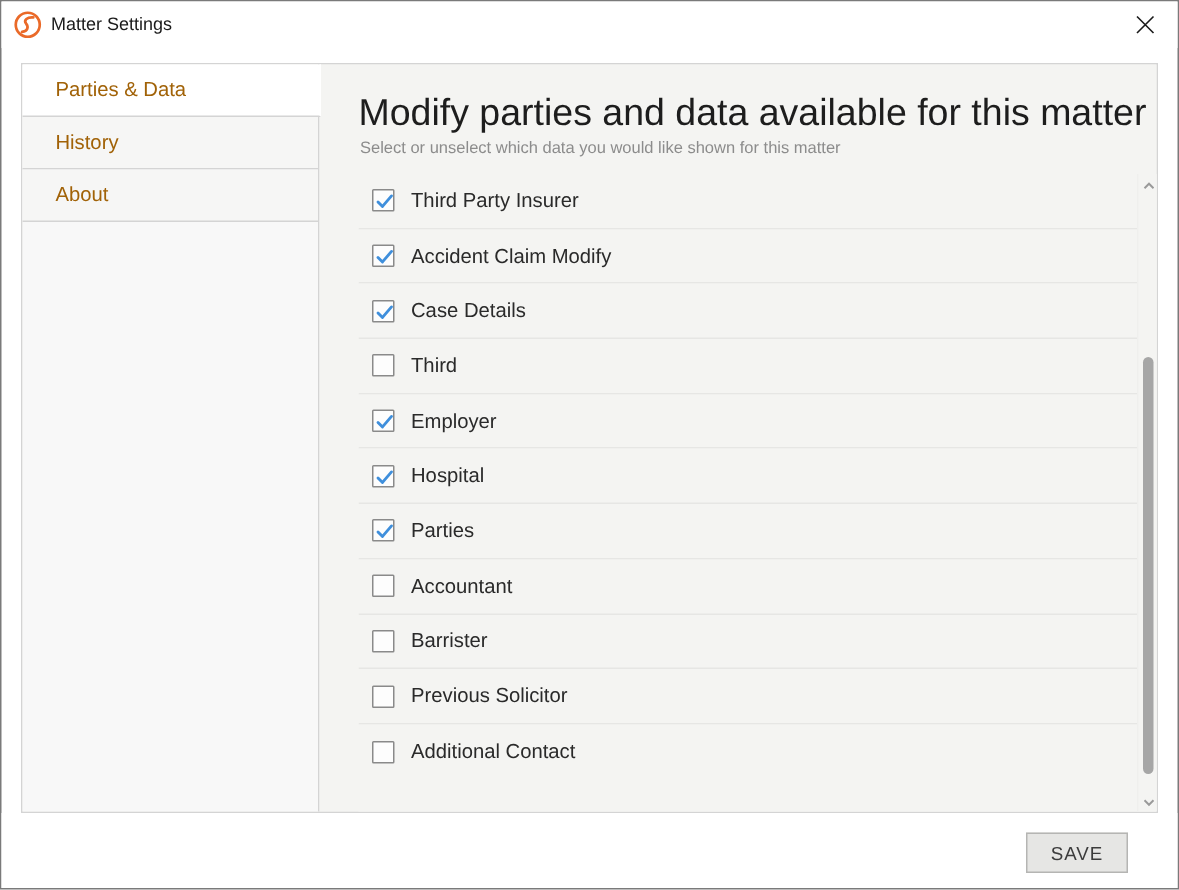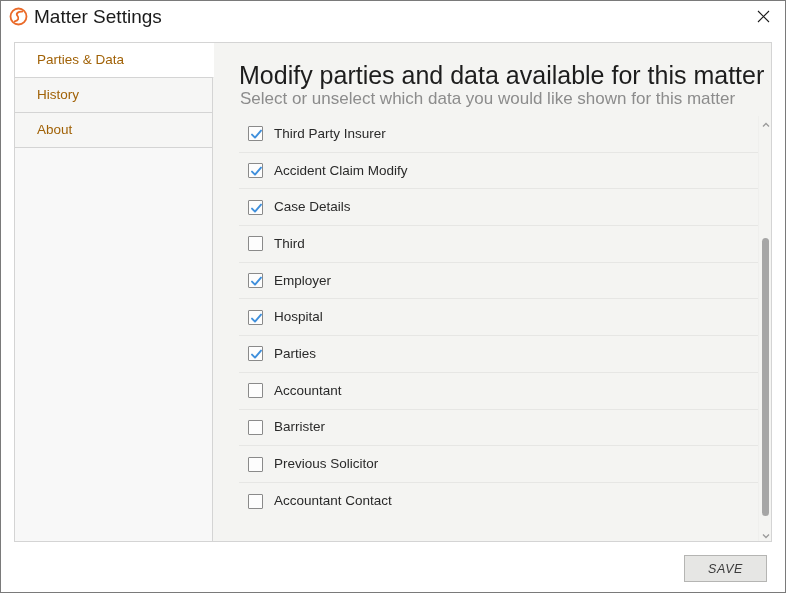--- a/index.html
+++ b/index.html
@@ -34,21 +34,21 @@
     background: #ffffff;
   }
   #app-icon {
     position: absolute;
     left: 8px; top: 6px;
     width: 19px; height: 19px;
   }
   #title-text {
     position: absolute;
     left: 33px; top: 7px;
-    font-size: 19px;
+    font-size: 12px;
     color: #1b1b1b;
     line-height: 17px;
     white-space: nowrap;
   }
   #close-button {
     position: absolute;
     right: 0px; top: 0px;
     width: 44px; height: 30px;
     display: flex;
     align-items: center;
@@ -110,21 +110,21 @@
     position: absolute;
     left: 26px; top: 16px;
     font-size: 25px;
     color: #1d1d1d;
     line-height: 32px;
     white-space: nowrap;
   }
   #subheading {
     position: absolute;
     left: 27px; top: 48px;
-    font-size: 17px;
+    font-size: 11px;
     color: #8c8c8c;
     line-height: 16px;
     white-space: nowrap;
   }
 
   
   #list-region {
     position: absolute;
     left: 26px; top: 73px;
     width: 532px;
@@ -208,33 +208,32 @@
   #footer {
     position: absolute;
     left: 0; top: 541px;
     width: 784px;
     height: 50px;
     background: #ffffff;
   }
   #save-button {
     position: absolute;
     left: 683px; top: 13px;
-    width: 83px;
+    width: 68px;
     height: 27px;
     box-sizing: border-box;
     background: #e6e6e4;
     border: 1px solid #b5b5b3;
     color: #3c3c3c;
     font-size: 12.5px;
     letter-spacing: 0.6px;
     display: flex;
     align-items: center;
     justify-content: center;
     cursor: default;
-    font-style: italic;
   }
 </style>
 </head>
 <body>
 
 <div id="window">
 
   <div id="titlebar">
     <div id="app-icon">
       <svg width="19" height="19" viewBox="0 0 19 19">
@@ -331,21 +330,21 @@
             <div class="list-row">
               <span class="cb"></span>
               <span class="row-label">Barrister</span>
             </div>
             <div class="list-row">
               <span class="cb"></span>
               <span class="row-label">Previous Solicitor</span>
             </div>
             <div class="list-row">
               <span class="cb"></span>
-              <span class="row-label">Accountant Contact</span>
+              <span class="row-label">Additional Contact</span>
             </div>
           </div>
 
         <div id="scrollbar">
           <div class="sb-arrow" id="sb-up">
             <span>
               <svg width="8" height="6" viewBox="0 0 8 6">
                 <path d="M1 4.5 L4 1.5 L7 4.5" fill="none" stroke="#9a9a9a" stroke-width="1.3"></path>
               </svg>
             </span>

